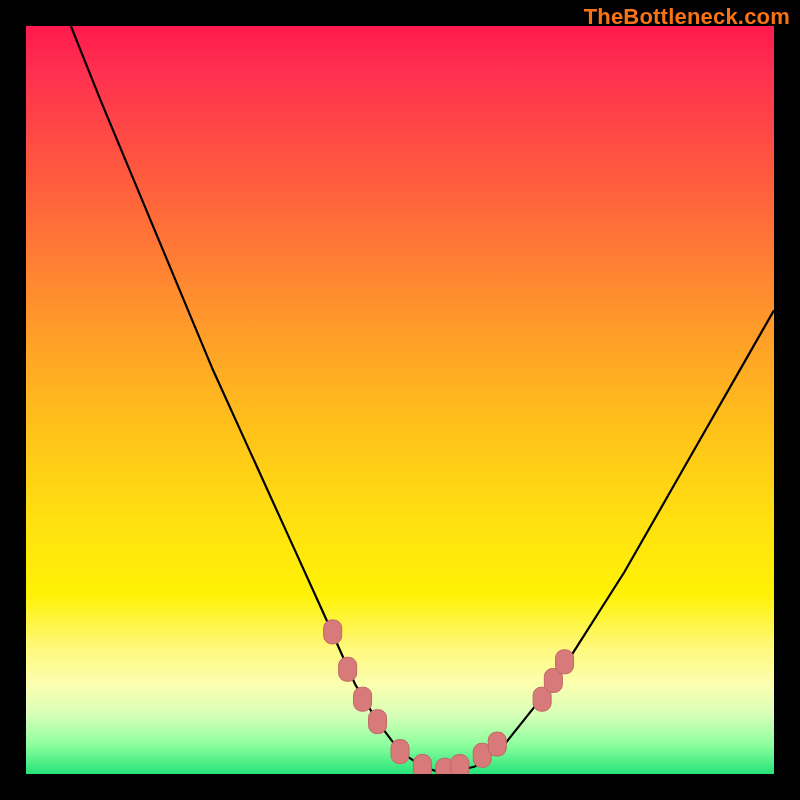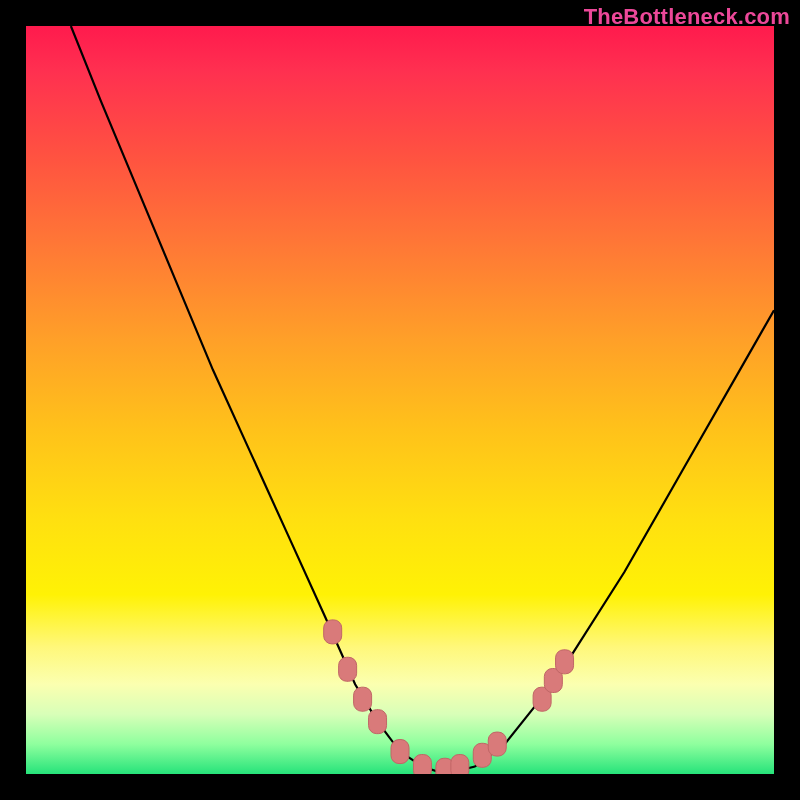--- a/index.html
+++ b/index.html
@@ -39,21 +39,21 @@
     height: 748px;
     pointer-events: none;
   }
   .watermark {
     position: absolute;
     top: 4px;
     right: 10px;
     font-family: Arial, Helvetica, sans-serif;
     font-size: 22px;
     font-weight: 600;
-    color: #ec4899;
+    color: #f97316;
     letter-spacing: 0.2px;
   }
 </style>
 </head>
 <body>
 
 <div class="frame">
   <div class="plot-area"></div>
 
   <svg class="svg-layer" viewBox="0 0 748 748" preserveAspectRatio="none">

